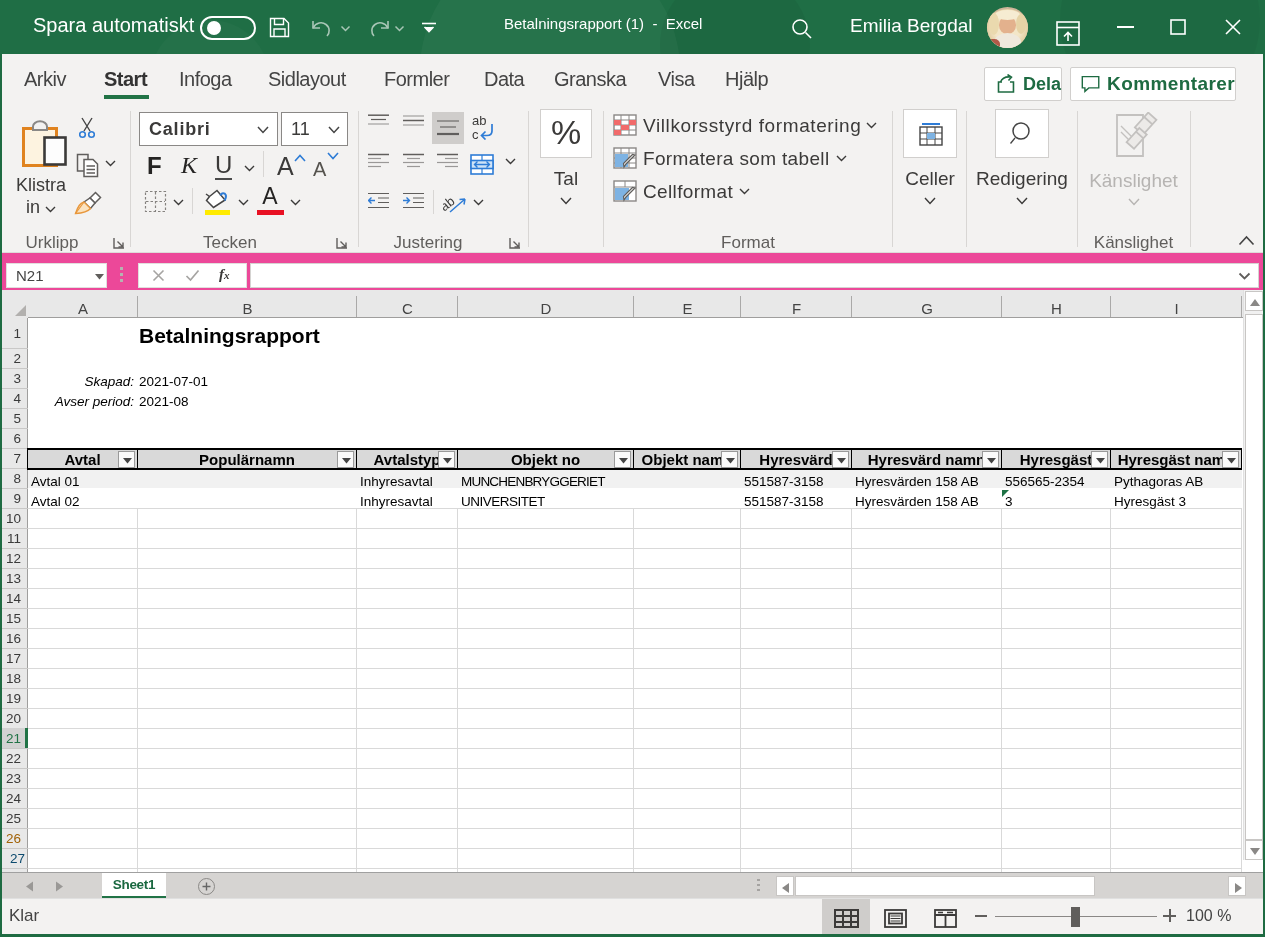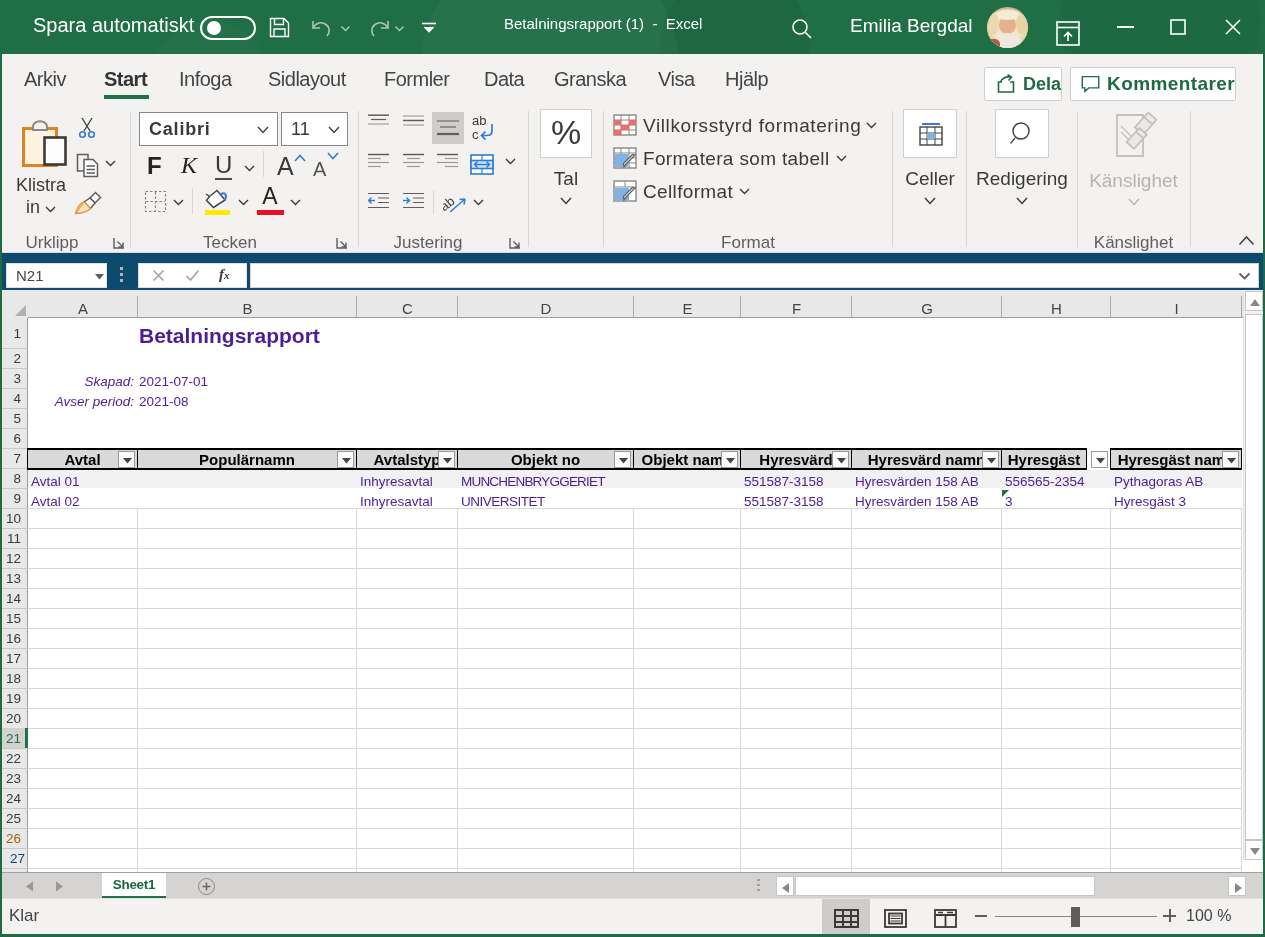--- a/index.html
+++ b/index.html
@@ -23,33 +23,33 @@
 
   
   #ribbon { position:absolute; left:0; top:105px; width:1265px; height:148px; background:#f3f2f1; border-bottom:1px solid #dedcda; }
   .gsep { position:absolute; top:6px; height:136px; width:1px; background:#d8d6d4; }
   .glabel { position:absolute; top:128px; width:120px; text-align:center; font-size:17px; color:#605e5c; }
   .launcher { position:absolute; top:130px; width:16px; height:16px; }
   .ribtxt { font-size:18px; color:#3b3a39; }
   .combo { position:absolute; background:#fff; border:1px solid #8a8886; }
 
   
-  #fbar { position:absolute; left:0; top:253px; width:1265px; height:37px; background:#0c4a6e; }
+  #fbar { position:absolute; left:0; top:253px; width:1265px; height:37px; background:#ec4899; }
   .fwhite { position:absolute; top:10px; height:25px; background:#fff; border:1px solid #e1dfdd; }
 
   
   #grid { position:absolute; left:0; top:290px; width:1265px; height:582px; background:#fff; }
   #colheads { position:absolute; left:0; top:0; width:1243px; height:28px; background:#e8e8e8; border-bottom:1px solid #9f9e9d; }
   .colhead { position:absolute; top:0; height:28px; text-align:center; font-size:15px; color:#444; line-height:38px; }
   .colsep { position:absolute; top:6px; height:21px; width:1px; background:#aaa9a8; }
   #rowheads { position:absolute; left:0; top:28px; width:28px; height:554px; background:#e8e8e8; border-right:1px solid #9f9e9d; }
   .rowhead { position:absolute; left:0; width:27px; text-align:center; font-size:13.5px; color:#3a3a3a; }
   .gl-h { position:absolute; background:#d9d9d9; height:1px; }
   .gl-v { position:absolute; background:#d9d9d9; width:1px; }
-  .cell { position:absolute; font-size:13.5px; color:#4c1d95; white-space:nowrap; }
+  .cell { position:absolute; font-size:13.5px; color:#000000; white-space:nowrap; }
   .th7 { position:absolute; background:#d9d9d9; border:1px solid #000; border-top-width:2px; border-bottom-width:2px; font-weight:bold; font-size:15px; text-align:center; color:#000; }
   .fbtn { position:absolute; width:17px; height:17px; background:#fafafa; border:1px solid #9a9a9a; }
   #vscroll { position:absolute; left:1243px; top:0; width:20px; height:570px; background:#f1f1f1; border-left:1px solid #e0e0e0; }
 
   
   #sheetbar { position:absolute; left:0; top:872px; width:1265px; height:26px; background:#d6d4d2; border-top:1px solid #a0a0a0; }
   
   #statusbar { position:absolute; left:0; top:898px; width:1265px; height:36px; background:#f3f2f1; border-top:1px solid #e0e0e0; }
   
   #edgeL { position:absolute; left:0; top:54px; width:2px; height:880px; background:#1e6b42; }
@@ -576,21 +576,21 @@
     <div class="cell" style="left:139px; top:104px;">2021-08</div>
 
     <div id="tablehead">
       <div class="th7" style="left:27px; top:158px; width:111px; height:22px; line-height:19px; overflow:hidden;">Avtal</div>
       <div class="th7" style="left:137px; top:158px; width:220px; height:22px; line-height:19px; overflow:hidden;">Populärnamn</div>
       <div class="th7" style="left:356px; top:158px; width:102px; height:22px; line-height:19px; overflow:hidden;">Avtalstyp</div>
       <div class="th7" style="left:457px; top:158px; width:177px; height:22px; line-height:19px; overflow:hidden;">Objekt no</div>
       <div class="th7" style="left:633px; top:158px; width:108px; height:22px; line-height:19px; overflow:hidden;">Objekt namn</div>
       <div class="th7" style="left:740px; top:158px; width:112px; height:22px; line-height:19px; overflow:hidden;">Hyresvärd</div>
       <div class="th7" style="left:851px; top:158px; width:151px; height:22px; line-height:19px; overflow:hidden;">Hyresvärd namn</div>
-      <div class="th7" style="left:1001px; top:158px; width:86px; height:22px; line-height:19px; overflow:hidden;">Hyresgäst</div>
+      <div class="th7" style="left:1001px; top:158px; width:110px; height:22px; line-height:19px; overflow:hidden;">Hyresgäst</div>
       <div class="th7" style="left:1110px; top:158px; width:132px; height:22px; line-height:19px; overflow:hidden;">Hyresgäst namn</div>
       <div class="fbtn" style="left:118px; top:161px;">
           <svg style="position:absolute;left:4px;top:6px;" width="9" height="6" viewBox="0 0 9 6">
             <path d="M0 0 H9 L4.5 5.5 Z" fill="#444"></path>
           </svg>
         </div>
       <div class="fbtn" style="left:337px; top:161px;">
           <svg style="position:absolute;left:4px;top:6px;" width="9" height="6" viewBox="0 0 9 6">
             <path d="M0 0 H9 L4.5 5.5 Z" fill="#444"></path>
           </svg>

